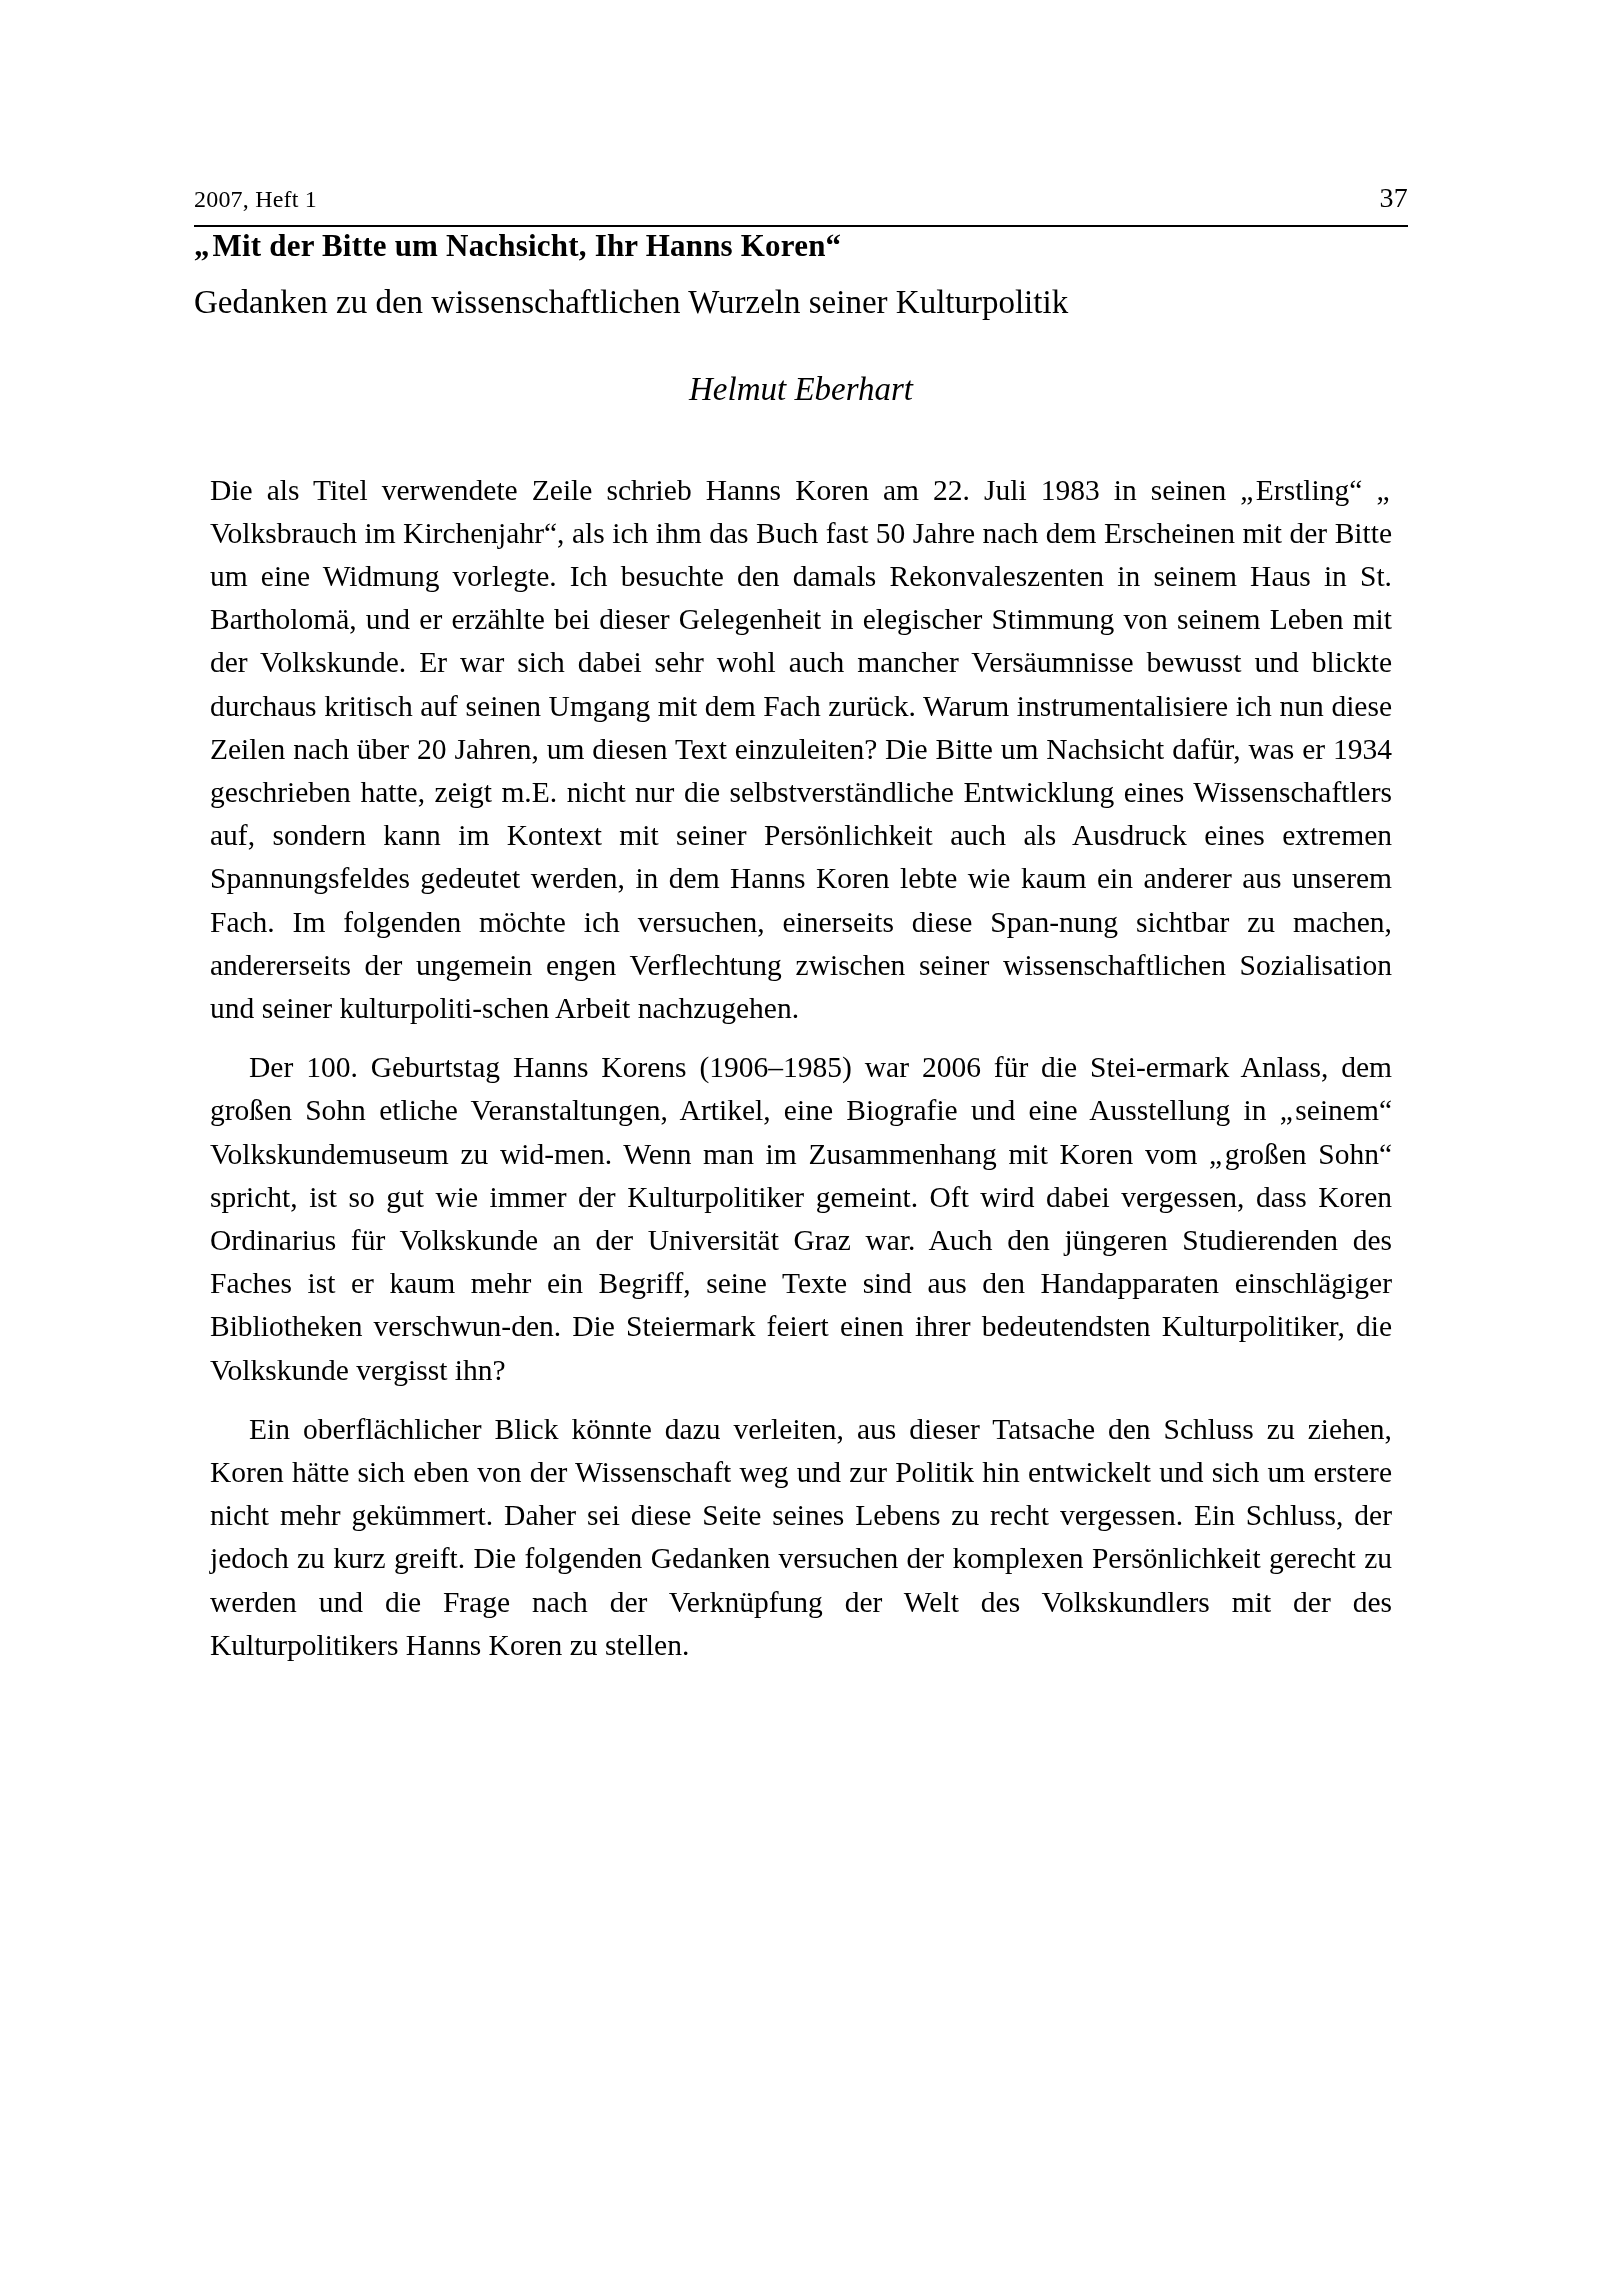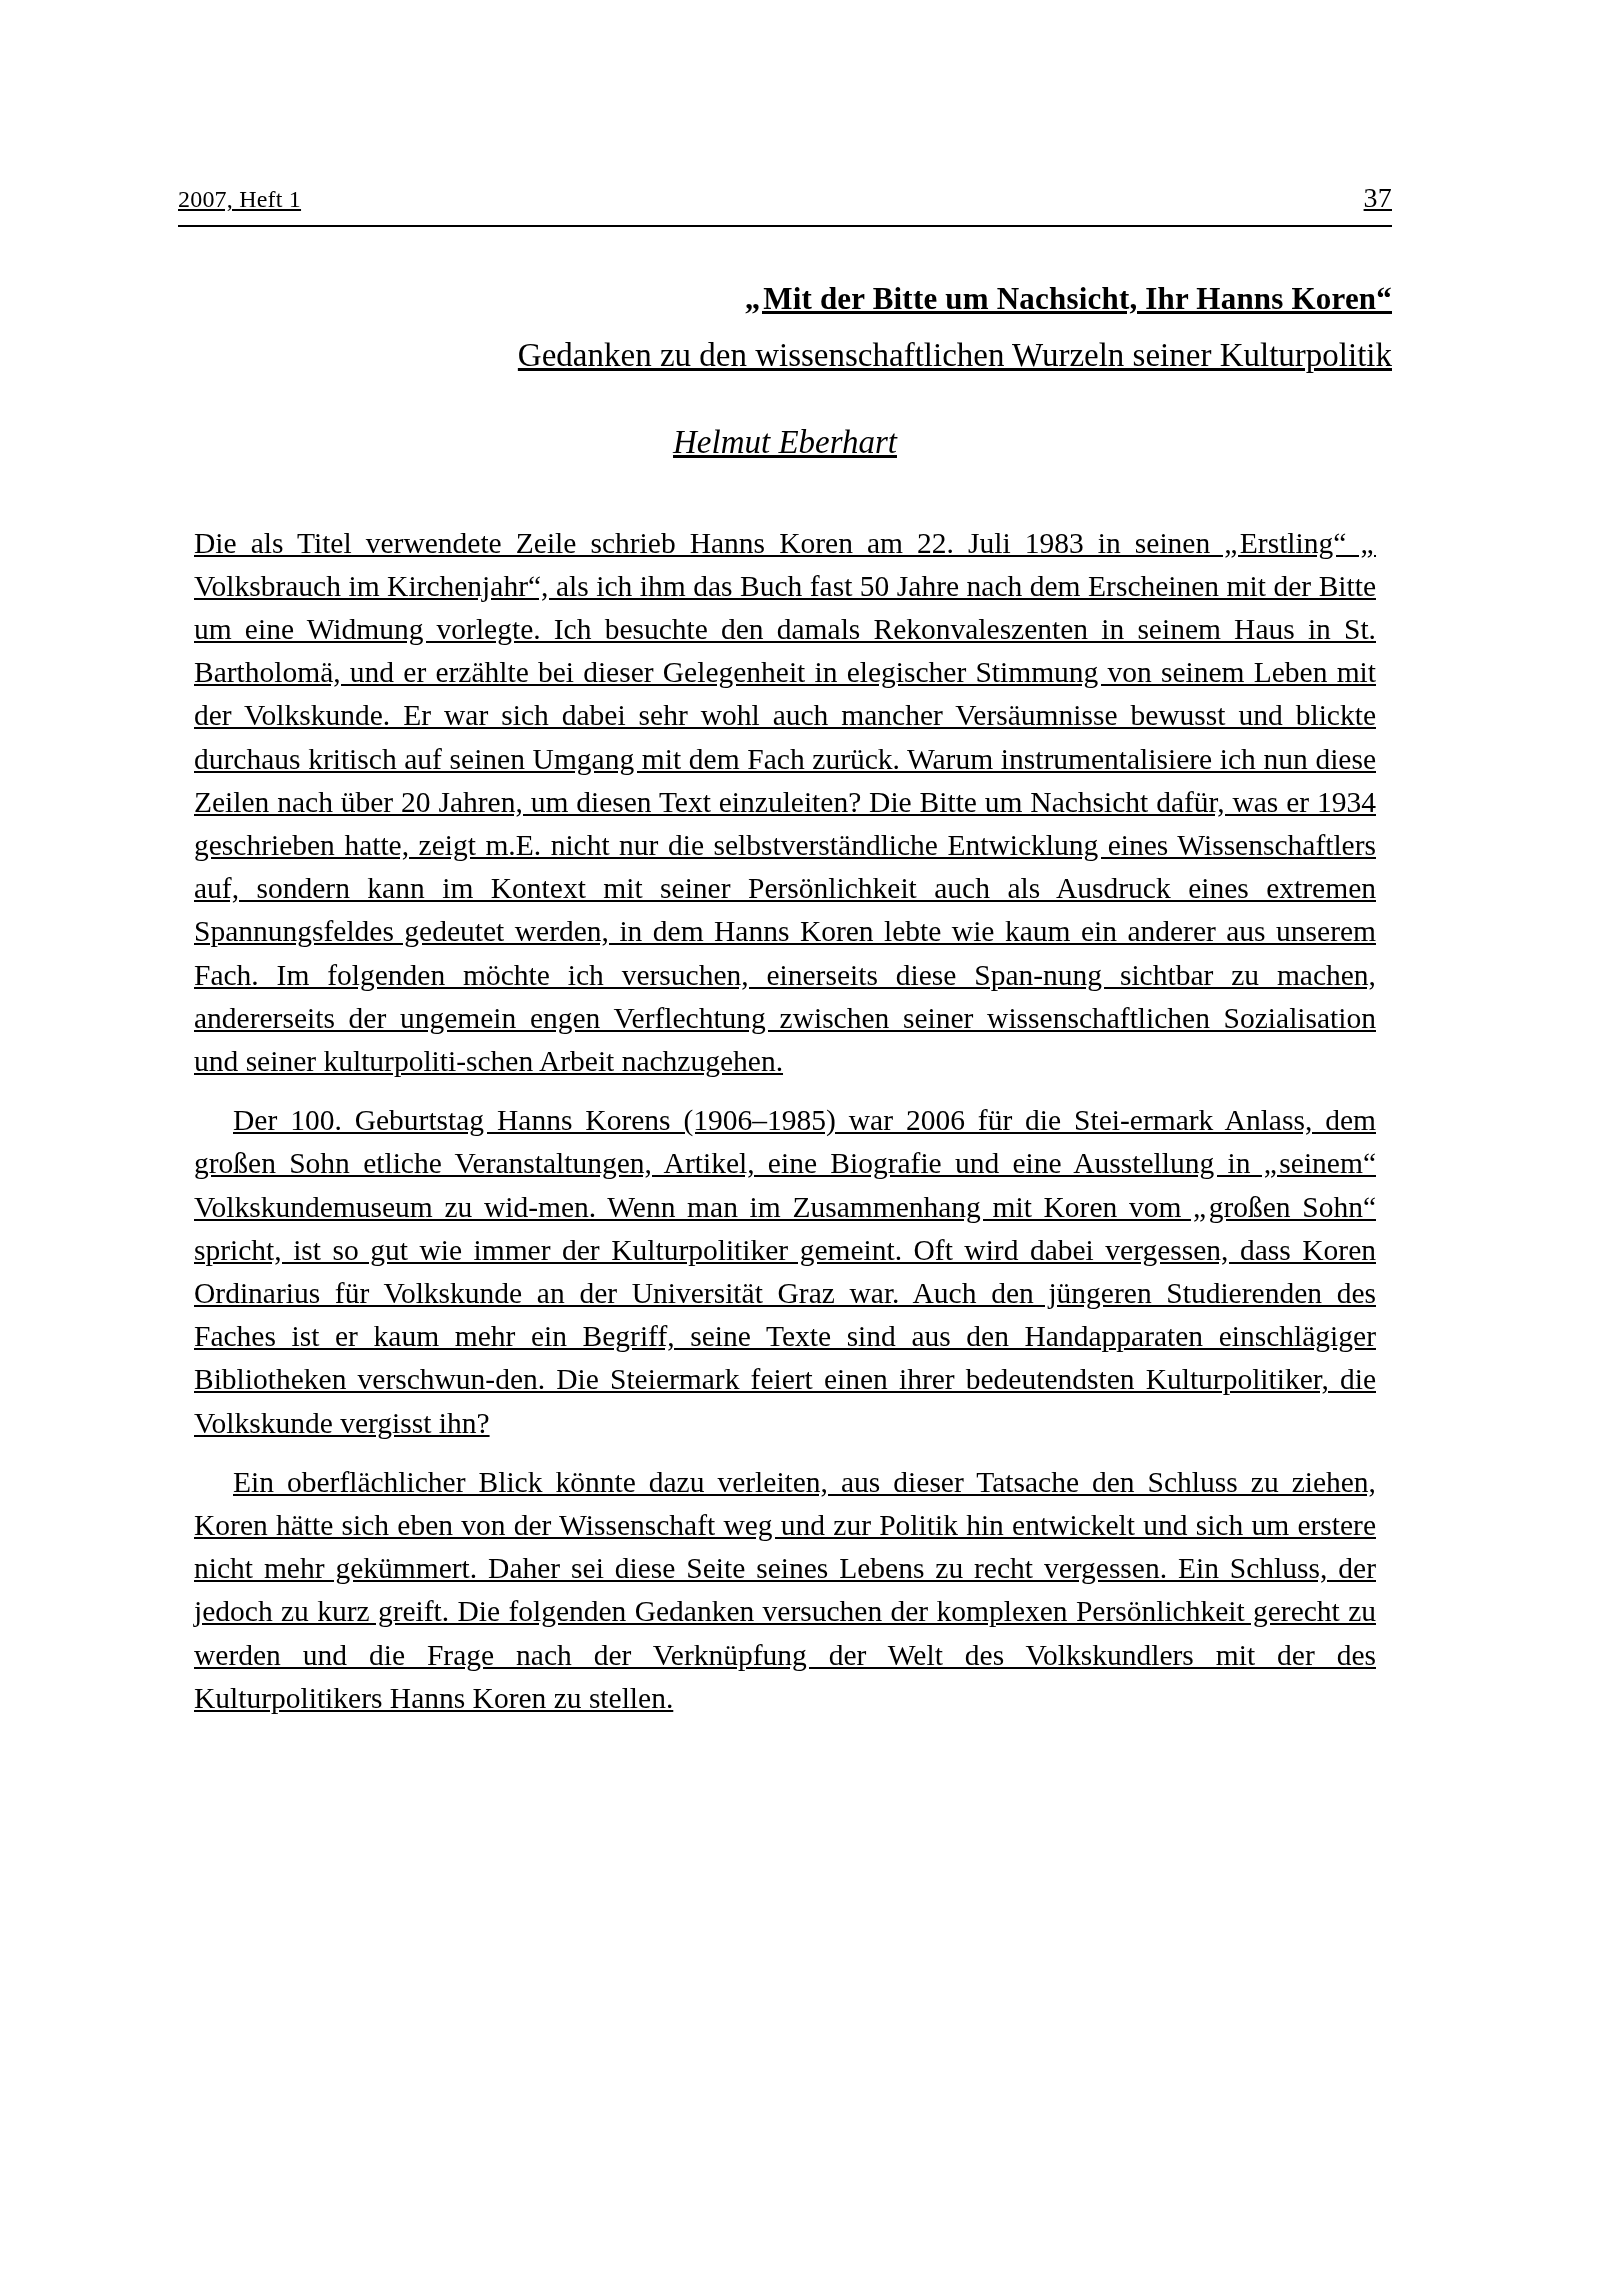--- a/index.html
+++ b/index.html
@@ -16,24 +16,23 @@
   }
   .page {
     position: relative;
     width: 1618px;
     height: 2295px;
     box-sizing: border-box;
     padding: 0;
   }
   .content {
     position: absolute;
-    left: 178px;
+    left: 194px;
     top: 182px;
     width: 1214px;
-    text-decoration: underline;
   }
   .running-head {
     display: flex;
     justify-content: space-between;
     align-items: baseline;
     font-size: 24px;
     letter-spacing: 0.2px;
   }
   .running-head .issue {
     font-size: 24px;
@@ -41,22 +40,21 @@
   .running-head .page-number {
     font-size: 28px;
   }
   .rule {
     border: none;
     border-top: 2px solid #000;
     margin: 11.3px 0 0 0;
     width: 100%;
   }
   .title-block {
-    margin-top: 53px;
-    text-align: right;
+    text-align: left;
   }
   .article-title {
     font-size: 31px;
     font-weight: bold;
     line-height: 1.25;
     letter-spacing: 0.2px;
   }
   .article-subtitle {
     font-size: 33px;
     font-weight: normal;

